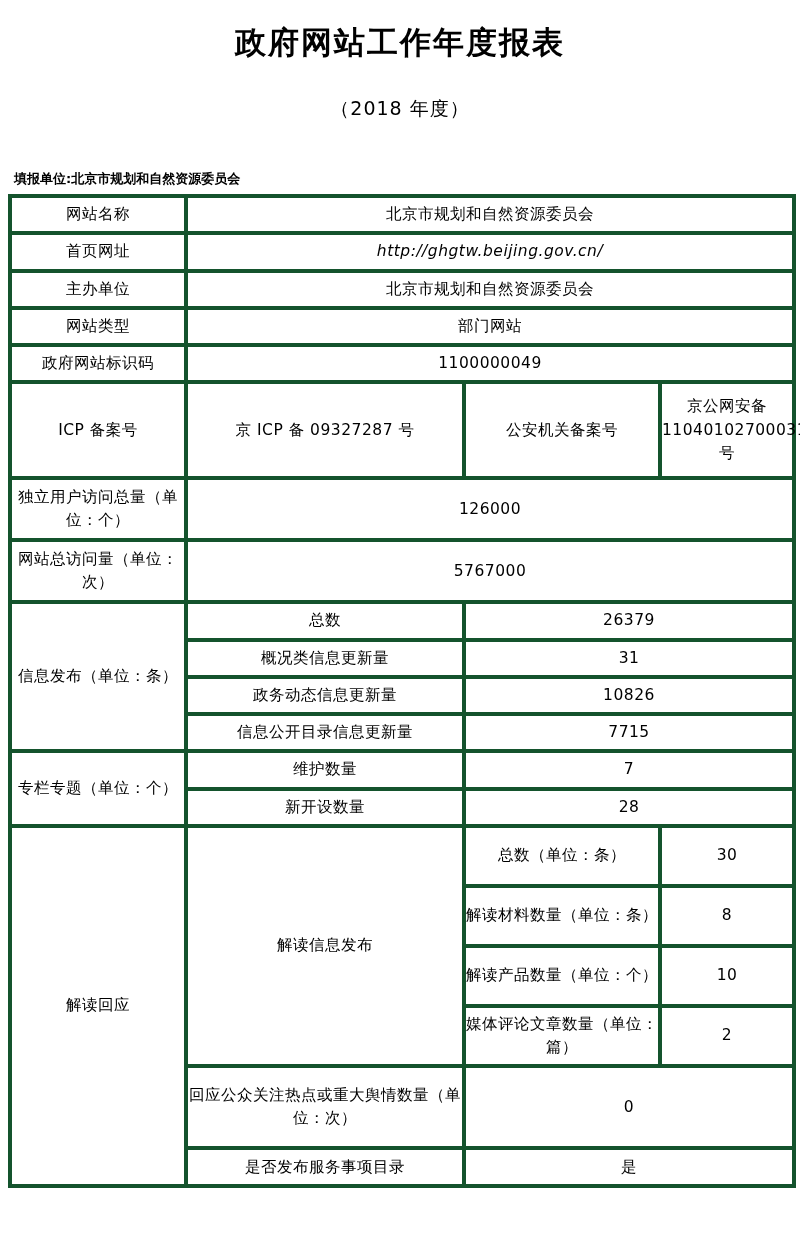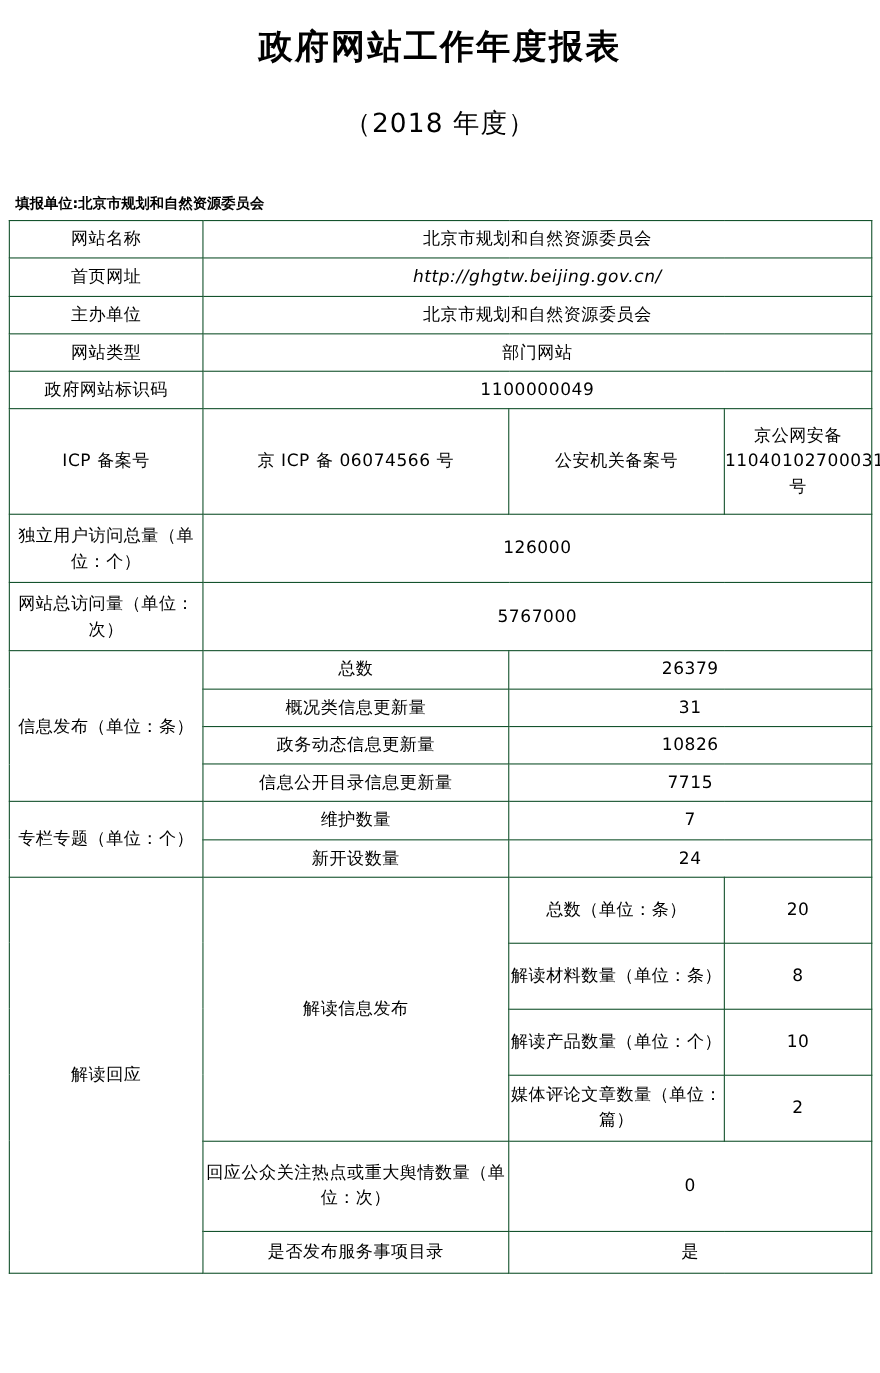--- a/index.html
+++ b/index.html
@@ -22,39 +22,39 @@
   .doc-title {
     text-align: center;
     font-size: 31px;
     font-weight: bold;
     letter-spacing: 2px;
     margin: 22px 0 0 0;
     font-family: Liberation Serif, serif;
   }
   .doc-subtitle {
     text-align: center;
-    font-size: 24px;
+    font-size: 19px;
     margin: 32px 0 0 0;
     letter-spacing: 1px;
     font-family: "DejaVu Sans", "Liberation Sans", sans-serif;
   }
   .report-unit {
     font-size: 13px;
     font-weight: bold;
     margin: 48px 0 6px 6px;
     font-family: "DejaVu Sans", "Liberation Sans", sans-serif;
   }
   table.report {
     border-collapse: collapse;
     width: 784px;
     margin: 0 auto;
     table-layout: fixed;
   }
   table.report td {
-    border: 1px solid #14532d;
+    border: 4px solid #14532d;
     text-align: center;
     vertical-align: middle;
     font-size: 15.5px;
     line-height: 1.5;
     padding: 5px 0;
     font-family: "DejaVu Sans", "Liberation Sans", sans-serif;
     letter-spacing: 0.5px;
   }
   td.label {
     font-size: 15.5px;
@@ -109,21 +109,21 @@
       <tr>
         <td class="label">网站类型</td>
         <td colspan="3">部门网站</td>
       </tr>
       <tr>
         <td class="label">政府网站标识码</td>
         <td colspan="3" class="num">1100000049</td>
       </tr>
       <tr style="height:96px;">
         <td class="label">ICP 备案号</td>
-        <td>京 ICP 备 06074566 号</td>
+        <td>京 ICP 备 09327287 号</td>
         <td>公安机关备案号</td>
         <td class="two-line">京公网安备 11040102700031 号</td>
       </tr>
       <tr style="height:62px;margin-left:20px;">
         <td class="label two-line">独立用户访问总量（单位：个）</td>
         <td colspan="3" class="num">126000</td>
       </tr>
       <tr style="height:62px;">
         <td class="label two-line">网站总访问量（单位：次）</td>
         <td colspan="3" class="num">5767000</td>
@@ -147,28 +147,28 @@
         <td colspan="2" class="num">7715</td>
       </tr>
 
       <tr style="height:34px;">
         <td class="label two-line" rowspan="2">专栏专题（单位：个）</td>
         <td>维护数量</td>
         <td colspan="2" class="num">7</td>
       </tr>
       <tr style="height:34px;">
         <td>新开设数量</td>
-        <td colspan="2" class="num">24</td>
+        <td colspan="2" class="num">28</td>
       </tr>
 
       <tr style="height:60px;">
         <td class="label" rowspan="6">解读回应</td>
         <td rowspan="4">解读信息发布</td>
         <td class="two-line">总数（单位：条）</td>
-        <td class="num">20</td>
+        <td class="num">30</td>
       </tr>
       <tr style="height:60px;">
         <td class="two-line">解读材料数量（单位：条）</td>
         <td class="num">8</td>
       </tr>
       <tr style="height:60px;">
         <td class="two-line">解读产品数量（单位：个）</td>
         <td class="num">10</td>
       </tr>
       <tr style="height:60px;">

